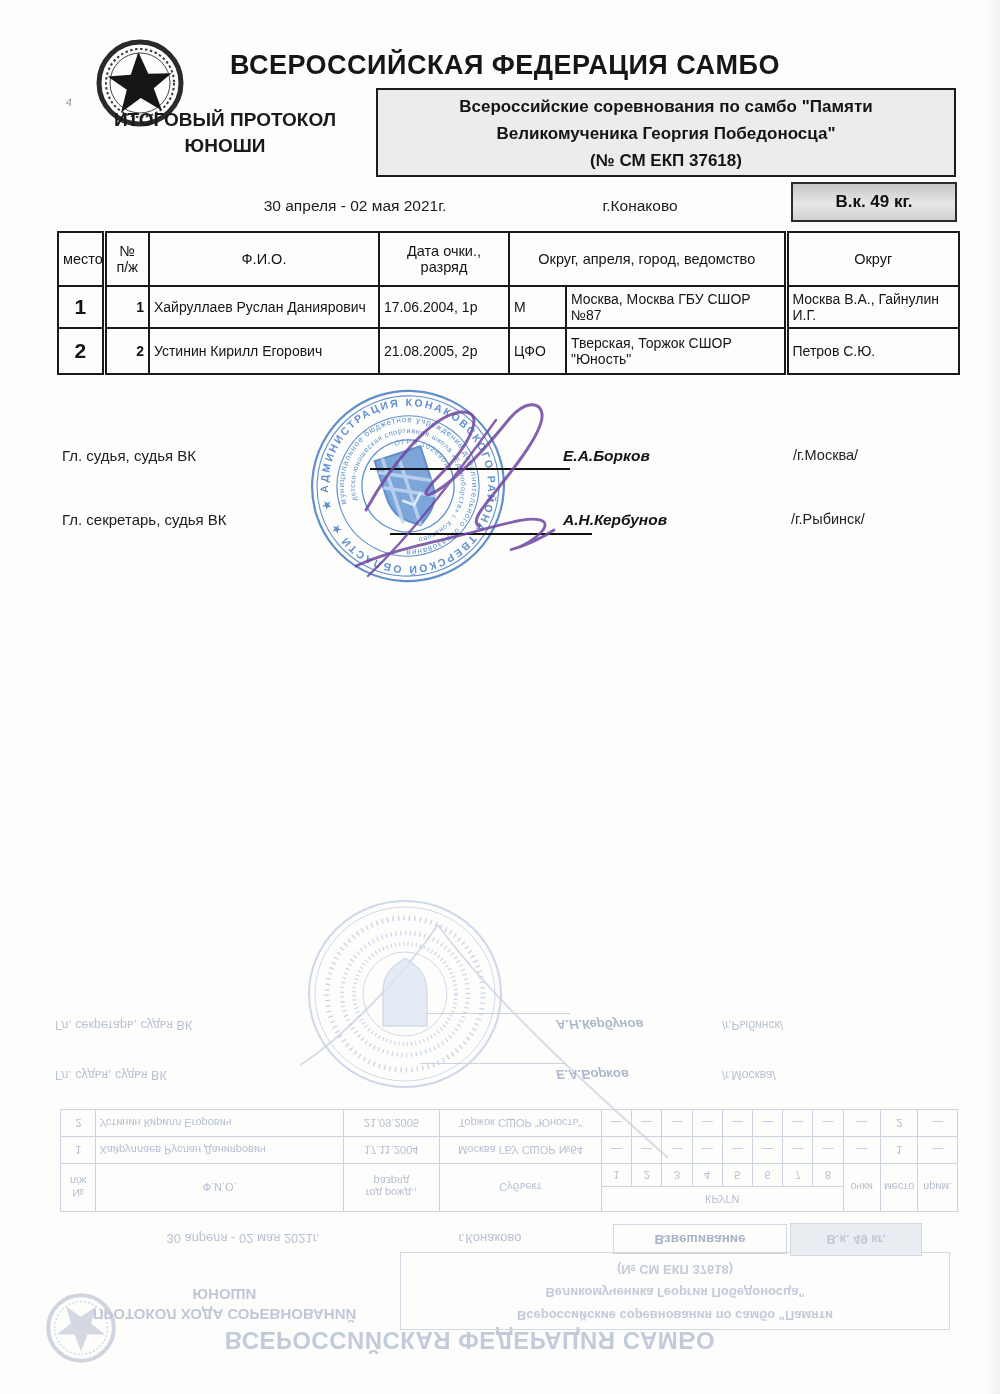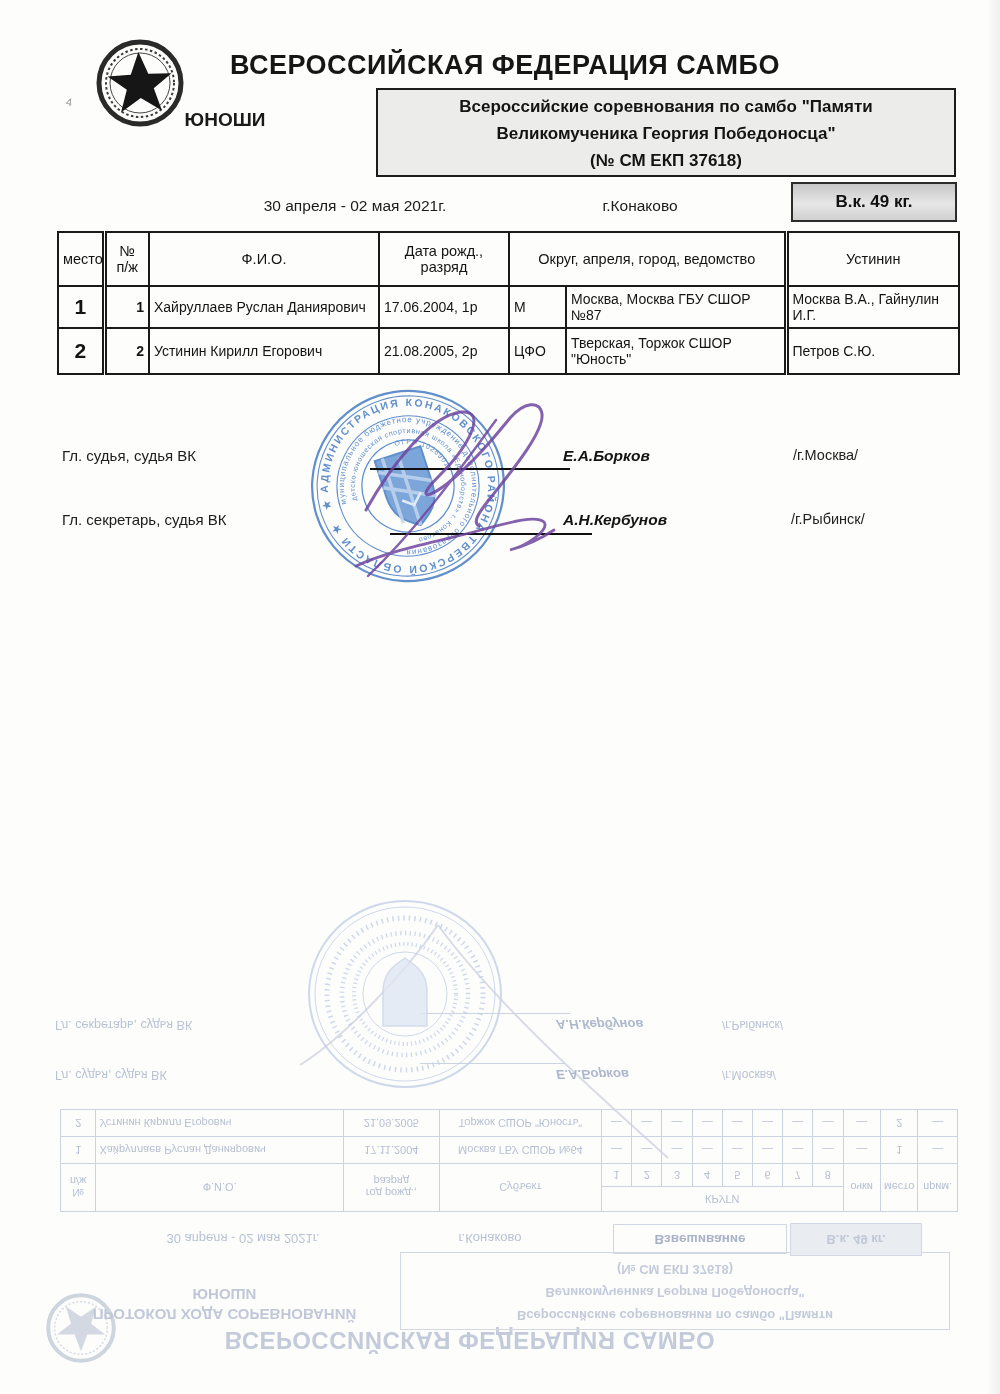--- a/index.html
+++ b/index.html
@@ -69,20 +69,21 @@
     <circle cx="45" cy="45" r="41" fill="none" stroke="#2a2a2a" stroke-width="5"></circle>
     <circle cx="45" cy="45" r="34" fill="none" stroke="#3a3a3a" stroke-width="2" stroke-dasharray="2.5 2.5"></circle>
     <circle cx="45" cy="45" r="30" fill="none" stroke="#444" stroke-width="1"></circle>
     <polygon points="45,14 53.8,36.2 77,36.8 58.5,51 65.5,73.5 45,60 24.5,73.5 31.5,51 13,36.8 36.2,36.2" fill="#161616" transform="rotate(-3 45 45)"></polygon>
   </svg>
   <div class="abs speck">4</div>
 
   <div class="abs ctr fed-title">ВСЕРОССИЙСКАЯ ФЕДЕРАЦИЯ САМБО</div>
 
   <div class="abs ctr proto-type">
+    <div>ИТОГОВЫЙ ПРОТОКОЛ</div>
     <div>ЮНОШИ</div>
   </div>
 
   <div class="abs ctr event-box">
     <div>Всероссийские соревнования по самбо "Памяти</div>
     <div>Великомученика Георгия Победоносца"</div>
     <div>(№ СМ ЕКП 37618)</div>
   </div>
 
   <div class="abs ctr date-line">30 апреля - 02 мая 2021г.</div>
@@ -100,23 +101,23 @@
         <col style="width:173px">
       </colgroup>
     <tbody>
         <tr>
       <th>место</th>
       <th class="dbl-l">
         <div>№</div>
         <div>п/ж</div>
       </th>
       <th>Ф.И.О.</th>
-      <th>Дата рожд., разряд</th>
+      <th>Дата очки., разряд</th>
       <th colspan="2">Округ, апреля, город, ведомство</th>
-      <th class="dbl-l">Устинин</th>
+      <th class="dbl-l">Округ</th>
     </tr>
     <tr class="r1">
       <td class="place">1</td>
       <td class="draw dbl-l">1</td>
       <td>Хайруллаев Руслан Даниярович</td>
       <td>17.06.2004, 1р</td>
       <td>М</td>
       <td>Москва, Москва ГБУ СШОР №87</td>
       <td class="dbl-l">Москва В.А., Гайнулин И.Г.</td>
     </tr>

